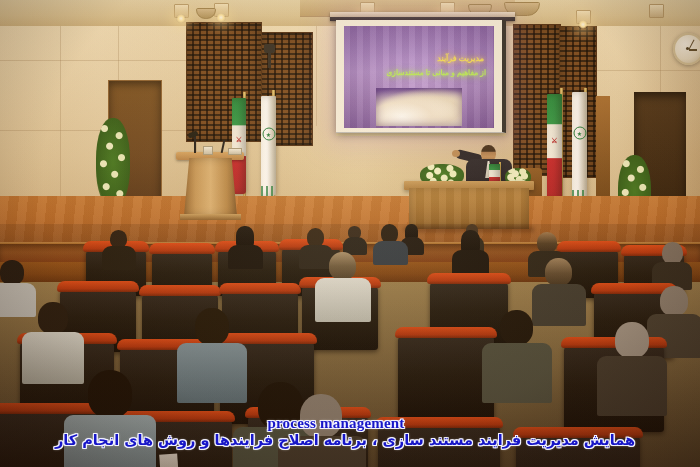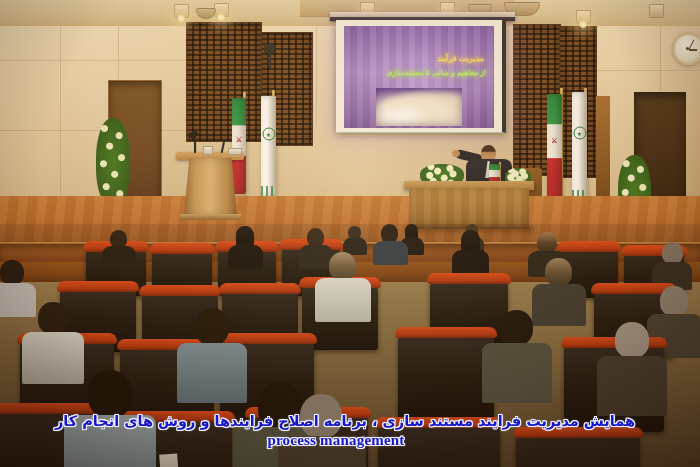--- a/index.html
+++ b/index.html
@@ -623,17 +623,17 @@
       <span class="p-body" style="left:-22px; top:42px; width:88px; height:74px; background:#3f3a2f;"></span>
     </div>
 
     <div class="folder-white" style="left:160px; top:230px; width:18px; height:24px; transform:rotate(-4deg);"></div>
   </div>
 
   <div class="layer" id="grade"></div>
   <div class="layer" id="grade2"></div>
 
   <div class="layer" id="caption">
+    <span id="caption-en">process management</span>
     <span id="caption-fa">همایش مدیریت فرایند مستند سازی ، برنامه اصلاح فرایندها و روش های انجام کار</span>
-    <span id="caption-en">process management</span>
   </div>
 
 </div>
 
 </body></html>

